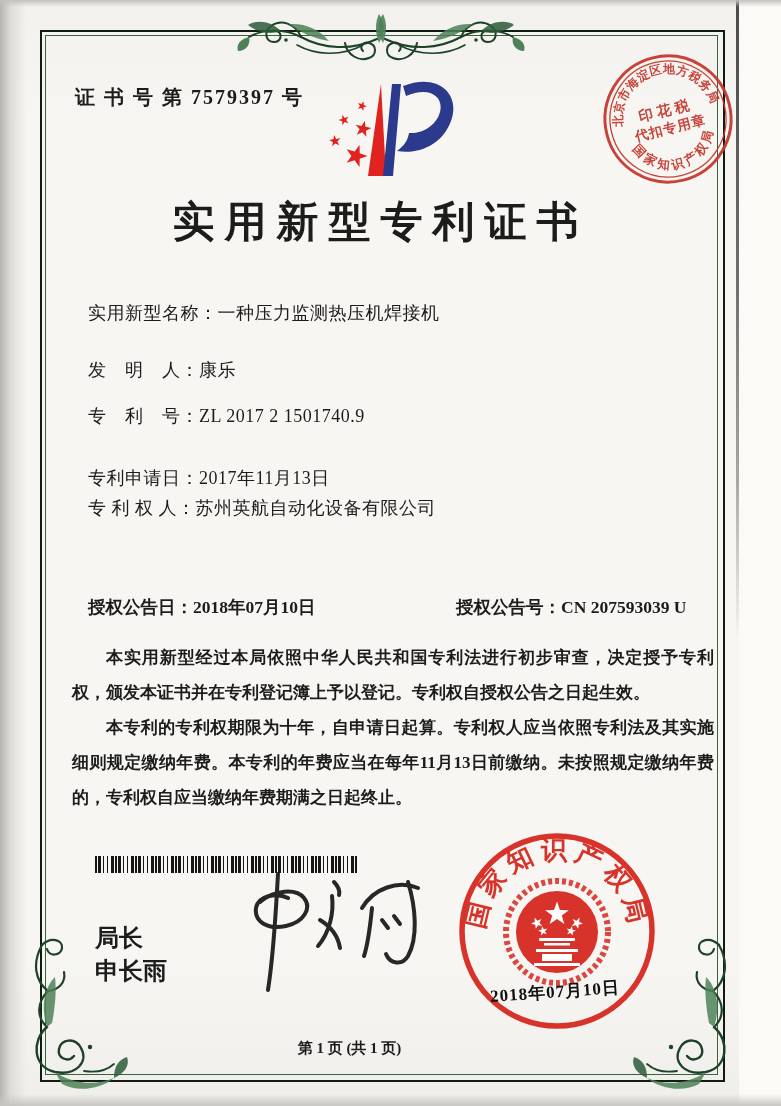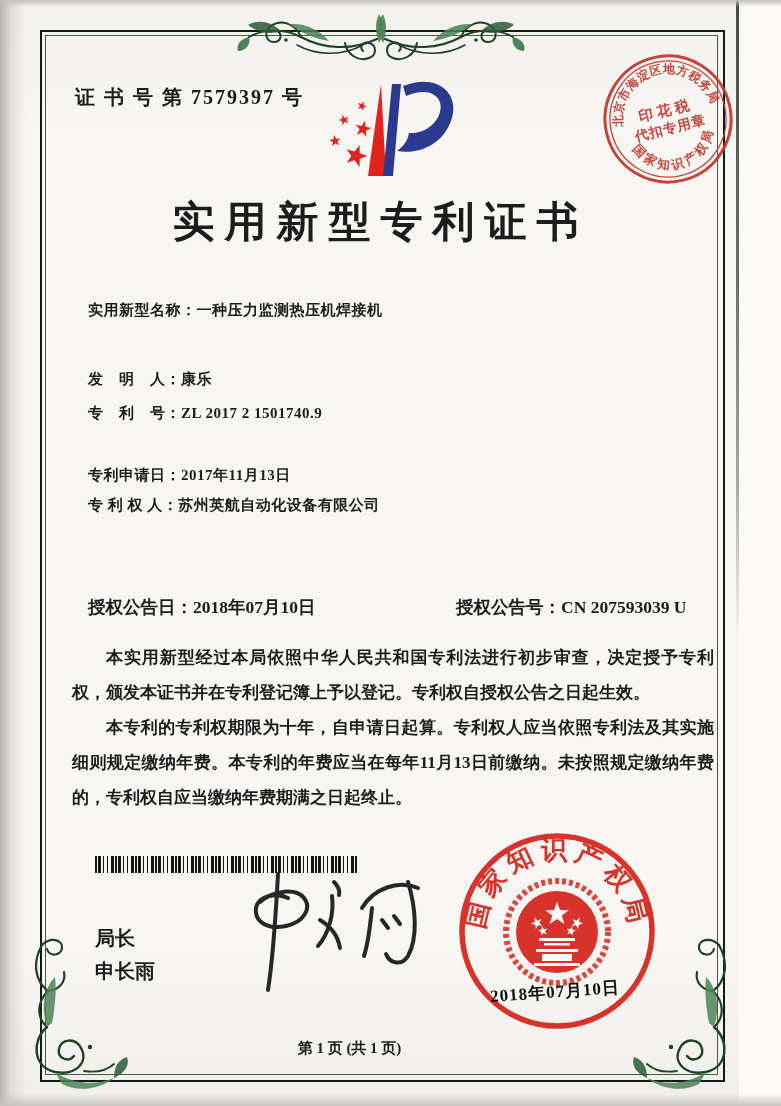--- a/index.html
+++ b/index.html
@@ -19,32 +19,32 @@
   
   .frame-outer{position:absolute;left:40px;top:30px;width:681px;height:1048px;
         border:2.5px solid #101c12;}
   .frame-inner{position:absolute;left:45px;top:35px;width:671px;height:1038px;
         border:1.3px solid #38633f;}
   .orn-svg{position:absolute;left:0;top:0;}
   
   .cert-no{position:absolute;left:75px;top:84px;font-size:20px;letter-spacing:2px;font-weight:600;}
   .title{position:absolute;left:40px;top:194px;width:681px;text-align:center;
         font-size:42px;font-weight:700;letter-spacing:10px;}
-  .field-row{position:absolute;left:88px;font-size:15px;letter-spacing:.5px;font-weight:700;}
-  .fr1{top:301px}.fr2{top:370px}.fr3{top:404px}.fr4{top:466px}.fr5{top:496px}.fr6{top:546px}
+  .field-row{position:absolute;left:88px;font-size:18px;letter-spacing:.5px;font-weight:400;}
+  .fr1{top:301px}.fr2{top:358px}.fr3{top:404px}.fr4{top:466px}.fr5{top:496px}.fr6{top:546px}
   .grant-row{position:absolute;left:0;top:595px;width:781px;font-size:17.5px;font-weight:600;}
   .grant-left{position:absolute;left:88px;white-space:pre-wrap;}
   .grant-right{position:absolute;left:456px;white-space:pre-wrap;text-align:right;}
   .lbl,.val{white-space:pre-wrap;}
   .body-text{position:absolute;left:72px;top:640px;width:642px;font-size:17px;
         line-height:35px;text-align:justify;font-weight:600;}
   .body-text p{margin:0;text-indent:2em;}
   .barcode{position:absolute;left:95px;top:856px;width:263px;height:17px;
         background-image:repeating-linear-gradient(90deg,#161616 0 2px,#f6f5f1 2px 3px,#161616 3px 6px,#f6f5f1 6px 8px,#161616 8px 9px,#f6f5f1 9px 12px,#161616 12px 13px,#f6f5f1 13px 16px,#161616 16px 19px,#f6f5f1 19px 20px);}
-  .issuer{position:absolute;left:95px;top:922px;font-size:20px;font-weight:600;line-height:33px;}
+  .issuer{position:absolute;left:95px;top:922px;font-size:24px;font-weight:600;line-height:33px;}
   .sig-svg{position:absolute;left:212px;top:868px;}
   .seal-svg{position:absolute;left:452px;top:826px;opacity:.93;}
   .seal-date{position:absolute;left:490px;top:979px;width:170px;font-size:17px;font-weight:700;
         letter-spacing:1px;transform:rotate(-4deg);color:#111;}
   .footer{position:absolute;left:0;top:1039px;width:699px;text-align:center;font-size:15px;font-weight:600;}
   .tax-svg{position:absolute;left:598px;top:49px;opacity:.95;}
   .logo-svg{position:absolute;left:320px;top:76px;}
   svg text{font-family:"Liberation Serif","DejaVu Serif",serif;}
 </style>
 </head>

